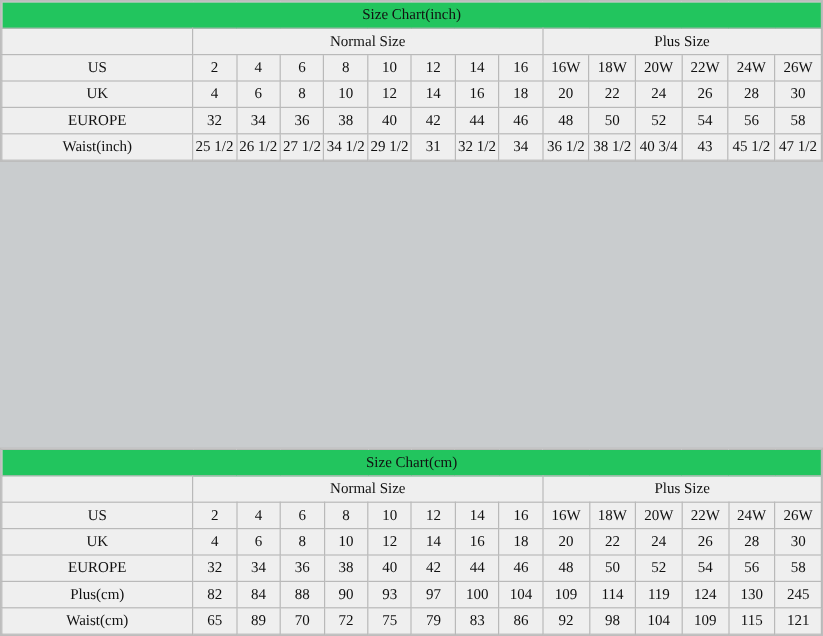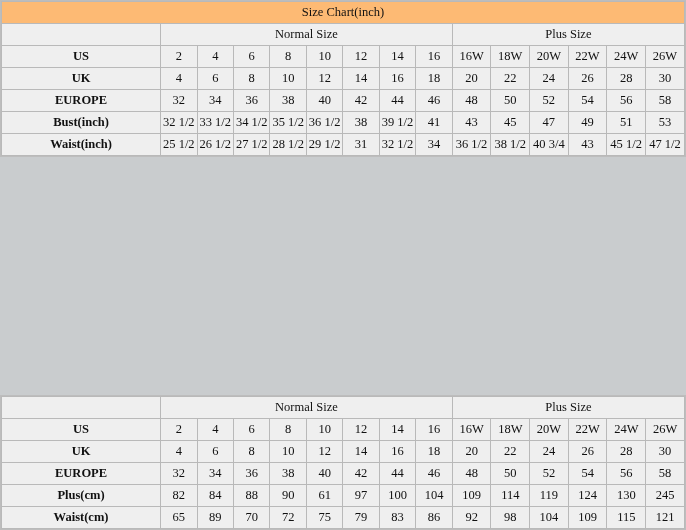--- a/index.html
+++ b/index.html
@@ -44,30 +44,29 @@
     line-height: 1.2;
     white-space: nowrap;
   }
   .title-cell {
     font-size: 15px;
     border: 1px solid #b9b9b9;
     border-left: none;
     border-right: none;
     border-top: none;
     padding: 4px 0 5px 0;
-    background: #fdba74;
+    background: #22c55e;
   }
   .group-cell {
     font-size: 15px;
     padding: 4px 0 5px 0;
   }
   .rowlabel {
     font-size: 13.5px;
     padding: 4px 2px;
-    font-weight: bold;
   }
   .blank {
     background: #efefef;
   }
   .col-label { width: 144px; }
   .col-n { width: 33px; }
   .col-p { width: 35px; }
   .spacer { height: 6px; }
 </style>
 </head>
@@ -147,42 +146,25 @@
           <td>44</td>
           <td>46</td>
           <td>48</td>
           <td>50</td>
           <td>52</td>
           <td>54</td>
           <td>56</td>
           <td>58</td>
         </tr>
         <tr>
-          <td class="rowlabel">Bust(inch)</td>
-          <td>32 1/2</td>
-          <td>33 1/2</td>
-          <td>34 1/2</td>
-          <td>35 1/2</td>
-          <td>36 1/2</td>
-          <td>38</td>
-          <td>39 1/2</td>
-          <td>41</td>
-          <td>43</td>
-          <td>45</td>
-          <td>47</td>
-          <td>49</td>
-          <td>51</td>
-          <td>53</td>
-        </tr>
-        <tr>
           <td class="rowlabel">Waist(inch)</td>
           <td>25 1/2</td>
           <td>26 1/2</td>
           <td>27 1/2</td>
-          <td>28 1/2</td>
+          <td>34 1/2</td>
           <td>29 1/2</td>
           <td>31</td>
           <td>32 1/2</td>
           <td>34</td>
           <td>36 1/2</td>
           <td>38 1/2</td>
           <td>40 3/4</td>
           <td>43</td>
           <td>45 1/2</td>
           <td>47 1/2</td>
@@ -206,20 +188,23 @@
           <col class="col-n">
           <col class="col-n">
         <col class="col-p">
           <col class="col-p">
           <col class="col-p">
           <col class="col-p">
         <col class="col-p">
           <col class="col-p">
       </colgroup>
       <tbody>
+        <tr>
+          <td class="title-cell" colspan="15">Size Chart(cm)</td>
+        </tr>
         <tr>
           <td class="blank"></td>
           <td class="group-cell" colspan="8">Normal Size</td>
           <td class="group-cell" colspan="6">Plus Size</td>
         </tr>
         <tr>
           <td class="rowlabel">US</td>
           <td>2</td>
           <td>4</td>
           <td>6</td>
@@ -268,21 +253,21 @@
           <td>54</td>
           <td>56</td>
           <td>58</td>
         </tr>
         <tr>
           <td class="rowlabel">Plus(cm)</td>
           <td>82</td>
           <td>84</td>
           <td>88</td>
           <td>90</td>
-          <td>61</td>
+          <td>93</td>
           <td>97</td>
           <td>100</td>
           <td>104</td>
           <td>109</td>
           <td>114</td>
           <td>119</td>
           <td>124</td>
           <td>130</td>
           <td>245</td>
         </tr>

